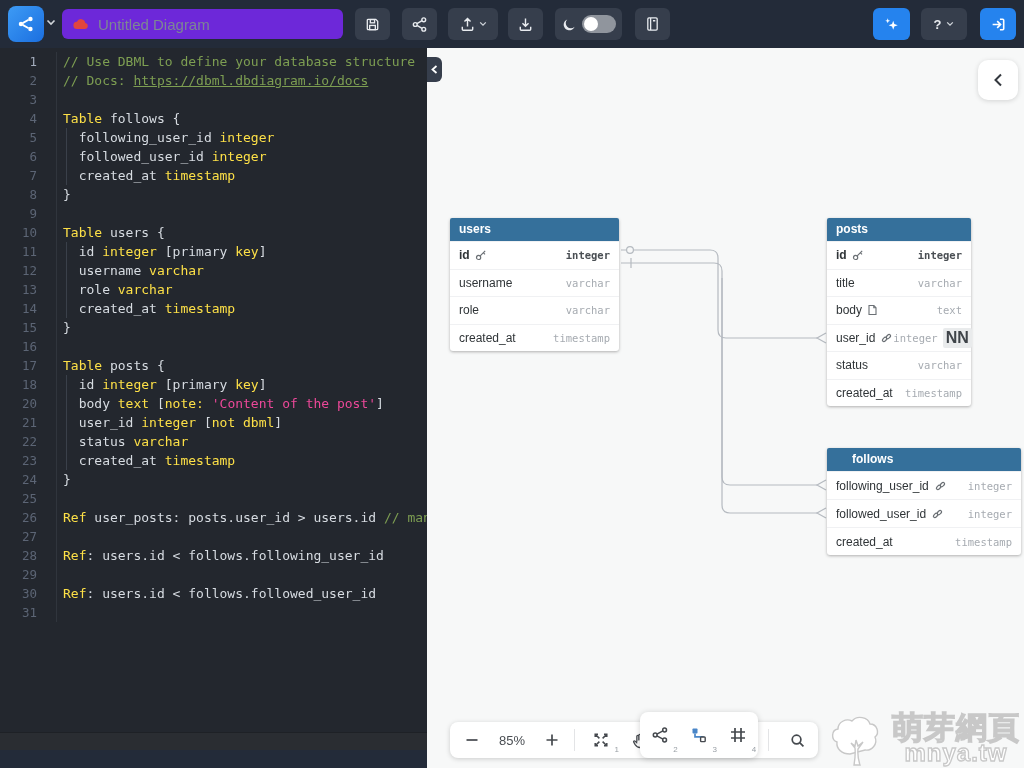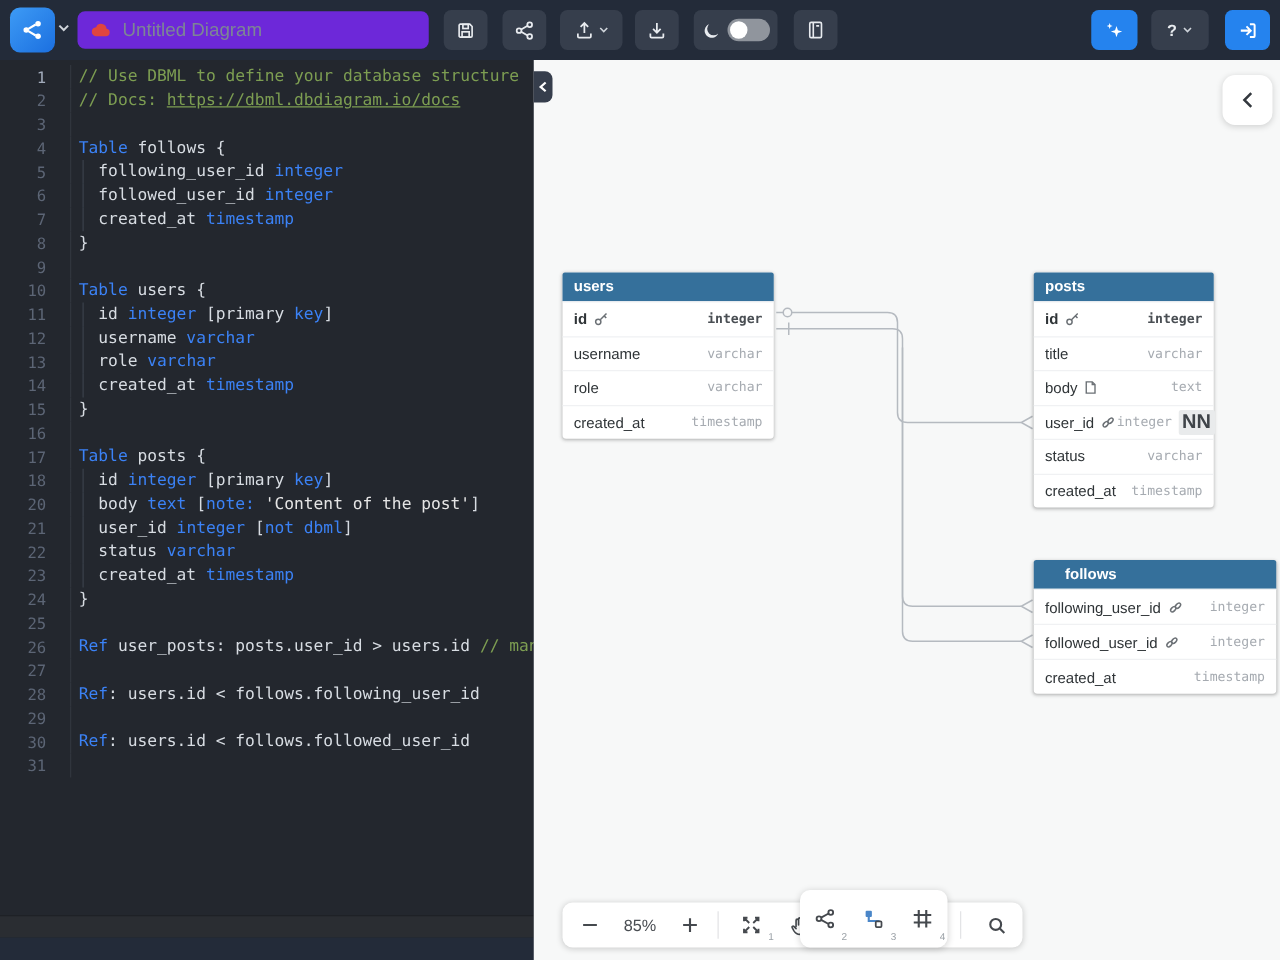--- a/index.html
+++ b/index.html
@@ -28,22 +28,22 @@
   .signin-btn{ position:absolute; left:980px; top:8px; width:36px;}
 
   
   .editor { position:absolute; left:0; top:48px; width:427px; height:702px; background:#23272E; overflow:hidden; }
   .ed-lines { padding-top:4px; font-family:"DejaVu Sans Mono", monospace; font-size:13px; }
   .line { height:19px; line-height:19px; display:flex; white-space:pre; }
   .ln { width:57px; flex:0 0 57px; text-align:right; padding-right:19px; color:#5C6575; border-right:1px solid #30353D; font-size:12.5px; }
   .ln.active { color:#A2ABBB; }
   .code { padding-left:6px; position:relative; }
   .line.guide .code::before { content:""; position:absolute; left:9px; top:0; bottom:0; width:1px; background:#3A404A; }
-  .tok-d { color:#D7DCE2; } .tok-k { color:#3b82f6; } .tok-c { color:#7D9E52; }
-  .tok-s { color:#e5e5e5;margin-top:32px; } .tok-l { color:#7D9E52; text-decoration:underline; }
+  .tok-d { color:#D7DCE2; } .tok-k { color:#fde047; } .tok-c { color:#7D9E52; }
+  .tok-s { color:#ec4899;margin-top:32px; } .tok-l { color:#7D9E52; text-decoration:underline; }
   .ed-status { position:absolute; left:0; bottom:0; width:427px; height:18px; background:#2A2D32; border-top:1px solid #1E2126; }
 
   
   .canvas { position:absolute; left:427px; top:48px; width:597px; height:720px; background:#F7F8F8; overflow:hidden; }
   .collapse-tab { position:absolute; left:427px; top:57px; width:15px; height:25px; background:#363E4C; border-radius:0 6px 6px 0; display:flex; align-items:center; justify-content:center; cursor:pointer; z-index:60; }
   .panel-toggle { position:absolute; left:551px; top:12px; width:40px; height:40px; background:#fff; border:none; border-radius:10px; box-shadow:0 1px 5px rgba(0,0,0,.15); display:flex; align-items:center; justify-content:center; cursor:pointer; }
   #edges-svg { position:absolute; left:0; top:0; width:597px; height:720px; }
 
   
   .db-table { position:absolute; background:#fff; border-radius:3px; box-shadow:0 1px 3px rgba(40,40,40,.35); }
@@ -458,13 +458,27 @@
       <span class="sub-num">3</span>
     </button>
     <button class="sp-btn">
       <svg width="18" height="18" viewBox="0 0 18 18" fill="none" stroke="#45494E" stroke-width="1.7">
         <path d="M6 2 V16 M12 2 V16 M2 6 H16 M2 12 H16"></path>
       </svg>
       <span class="sub-num">4</span>
     </button>
   </div>
 
+  <div class="watermark">
+    <span>
+      <svg width="62" height="56" viewBox="0 0 62 56">
+        <g fill="#fff" stroke="#C8C8C8" stroke-width="1.4">
+          <path d="M22 44 c-8 0-14-5-13-12 -6-2-6-12 1-13 0-7 8-11 14-8 5-6 16-4 18 3 7 0 10 9 5 13 3 7-3 14-10 13 l-15 4 Z"></path>
+          <path d="M26 55 c1-6 1.5-12 1-17 l-4-5 4 3 1-6 2 6 5-4 -5 7 c-.5 5 0 10 2 16 Z"></path>
+        </g>
+      </svg>
+    </span>
+    <div class="wm-text">
+      <div class="wm-cjk">萌芽網頁</div>
+      <div class="wm-latin">mnya.tw</div>
+    </div>
+  </div>
 </div>
 
 </body></html>

